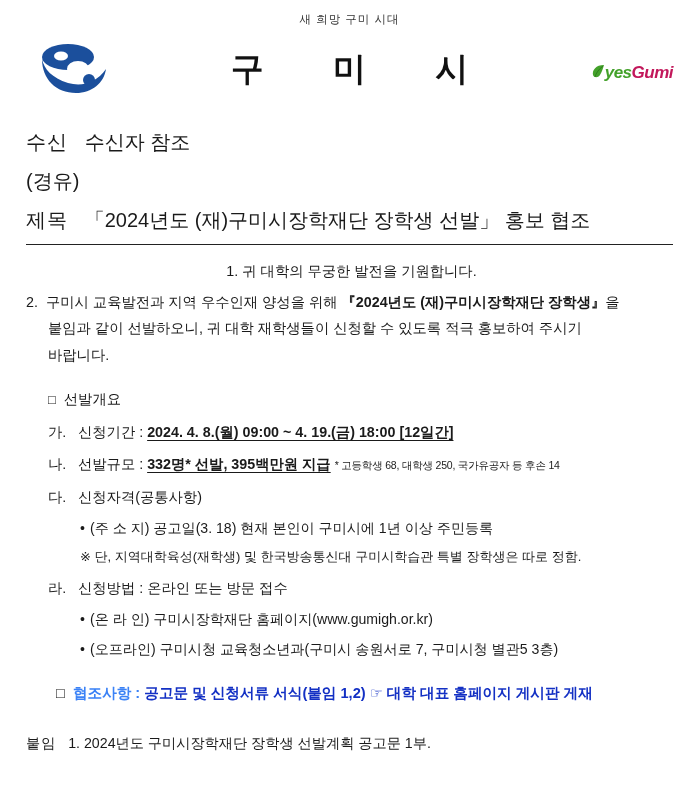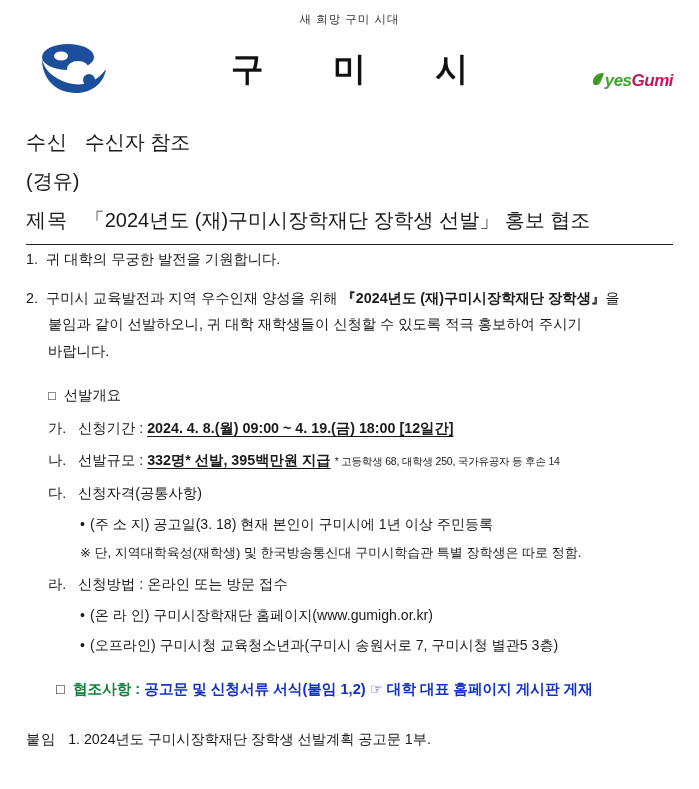--- a/index.html
+++ b/index.html
@@ -50,21 +50,21 @@
     font-weight: bold;
     letter-spacing: 30px;
     padding-top: 16px;
     padding-left: 30px;
     color: #111;
     font-family: Liberation Sans, sans-serif;
   }
   .brand {
     position: absolute;
     right: 26px;
-    top: 40px;
+    top: 32px;
     font-size: 17px;
     font-weight: bold;
     font-style: italic;
     letter-spacing: -0.5px;
   }
   .brand .yes { color: #43a12a; }
   .brand .gumi { color: #c2185b; }
   .brand-leaf {
     display: inline-block;
     vertical-align: -1px;
@@ -86,26 +86,27 @@
     margin: 4px 26px 0 26px;
   }
 
   
   .body {
     margin: 0 26px;
     font-size: 14.3px;
     line-height: 1.72;
   }
   .p1 {
-    margin-top: 2px;
+    margin-top: 14px;
     text-indent: 0;
+    text-align: center;
   }
   .num { display: inline-block; width: 20px; }
   .p2 {
-    margin-top: 14px;
+    margin-top: 6px;
     padding-left: 0;
   }
   .p2 .cont {
     display: block;
     padding-left: 22px;
     margin-top: 2px;
   }
   .bold { font-weight: bold; }
 
   .sect {
@@ -146,21 +147,21 @@
   }
 
   .coop {
     margin-top: 20px;
     padding-left: 30px;
     font-size: 14.6px;
     font-weight: bold;
     color: #1330c4;
   }
   .coop .sqb { color: #111; }
-  .coop .blk { color: #15803d; }
+  .coop .blk { color: #3b82f6; }
 
   .attach {
     margin-top: 24px;
     font-size: 14.2px;
     line-height: 1.85;
   }
   .attach .a-lbl { letter-spacing: 1px; }
 </style>
 </head>
 <body>

